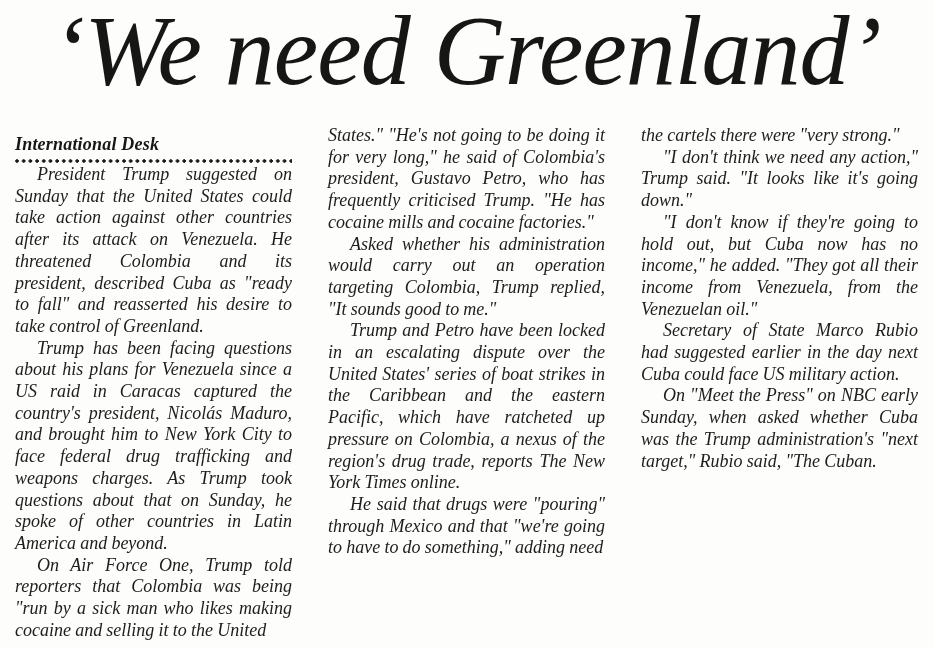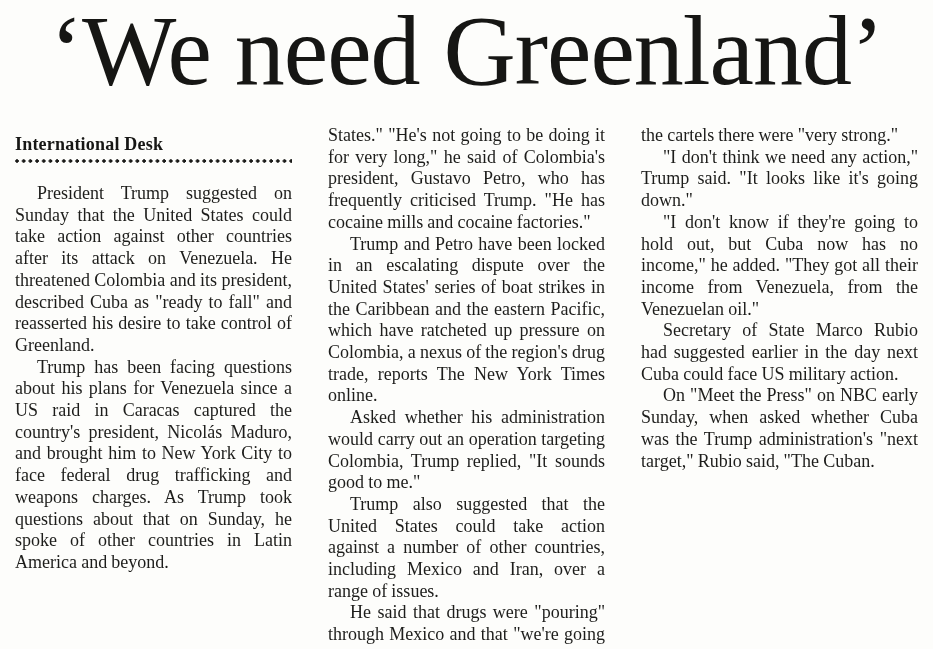--- a/index.html
+++ b/index.html
@@ -8,20 +8,21 @@
     background: #ffffff;
   }
   .page {
     position: relative;
     width: 933px;
     height: 649px;
     background: #fdfdfb;
     overflow: hidden;
     font-family: "Liberation Serif", "DejaVu Serif", serif;
     color: #1d1d1b;
+    font-style: italic;
   }
   .headline {
     margin: 0;
     padding-top: 2px;
     font-size: 100px;
     line-height: 98px;
     font-weight: normal;
     letter-spacing: -1px;
     text-align: center;
     white-space: nowrap;
@@ -56,21 +57,21 @@
     margin: 0;
     font-size: 18px;
     line-height: 21.7px;
     text-align: justify;
     text-indent: 22px;
     hyphens: auto;
     -webkit-hyphens: auto;
     word-spacing: -0.3px;
   }
   .col-1 p:first-of-type {
-    margin-top: 20px;
+    margin-top: 1px;
   }
   .col-top {
     padding-top: 3px;
   }
   .col p.cont {
     text-indent: 0;
   }
 </style>
 </head>
 <body>
@@ -79,27 +80,27 @@
 
   <h1 class="headline">‘We need Greenland’</h1>
 
   <div class="columns">
 
     <div class="col col-1">
       <div class="kicker">International Desk</div>
       <div class="dotted-rule"></div>
       <p>President Trump suggested on Sunday that the United States could take action against other countries after its attack on Venezuela. He threatened Colombia and its president, described Cuba as "ready to fall" and reasserted his desire to take control of Greenland.</p>
       <p>Trump has been facing questions about his plans for Venezuela since a US raid in Caracas captured the country's president, Nicolás Maduro, and brought him to New York City to face federal drug trafficking and weapons charges. As Trump took questions about that on Sunday, he spoke of other countries in Latin America and beyond.</p>
+      <p>On Air Force One, Trump told reporters that Colombia was being "run by a sick man who likes making cocaine and selling it to the United</p>
     </div>
 
     <div class="col col-top">
       <p class="cont">States." "He's not going to be doing it for very long," he said of Colombia's president, Gustavo Petro, who has frequently criticised Trump. "He has cocaine mills and cocaine factories."</p>
+      <p>Asked whether his administration would carry out an operation targeting Colombia, Trump replied, "It sounds good to me."</p>
       <p>Trump and Petro have been locked in an escalating dispute over the United States' series of boat strikes in the Caribbean and the eastern Pacific, which have ratcheted up pressure on Colombia, a nexus of the region's drug trade, reports The New York Times online.</p>
-      <p>Asked whether his administration would carry out an operation targeting Colombia, Trump replied, "It sounds good to me."</p>
-      <p>Trump also suggested that the United States could take action against a number of other countries, including Mexico and Iran, over a range of issues.</p>
       <p>He said that drugs were "pouring" through Mexico and that "we're going to have to do something," adding need</p>
     </div>
 
     <div class="col col-top">
       <p class="cont">the cartels there were "very strong."</p>
       <p>"I don't think we need any action," Trump said. "It looks like it's going down."</p>
       <p>"I don't know if they're going to hold out, but Cuba now has no income," he added. "They got all their income from Venezuela, from the Venezuelan oil."</p>
       <p>Secretary of State Marco Rubio had suggested earlier in the day next Cuba could face US military action.</p>
       <p>On "Meet the Press" on NBC early Sunday, when asked whether Cuba was the Trump administration's "next target," Rubio said, "The Cuban.</p>
     </div>

